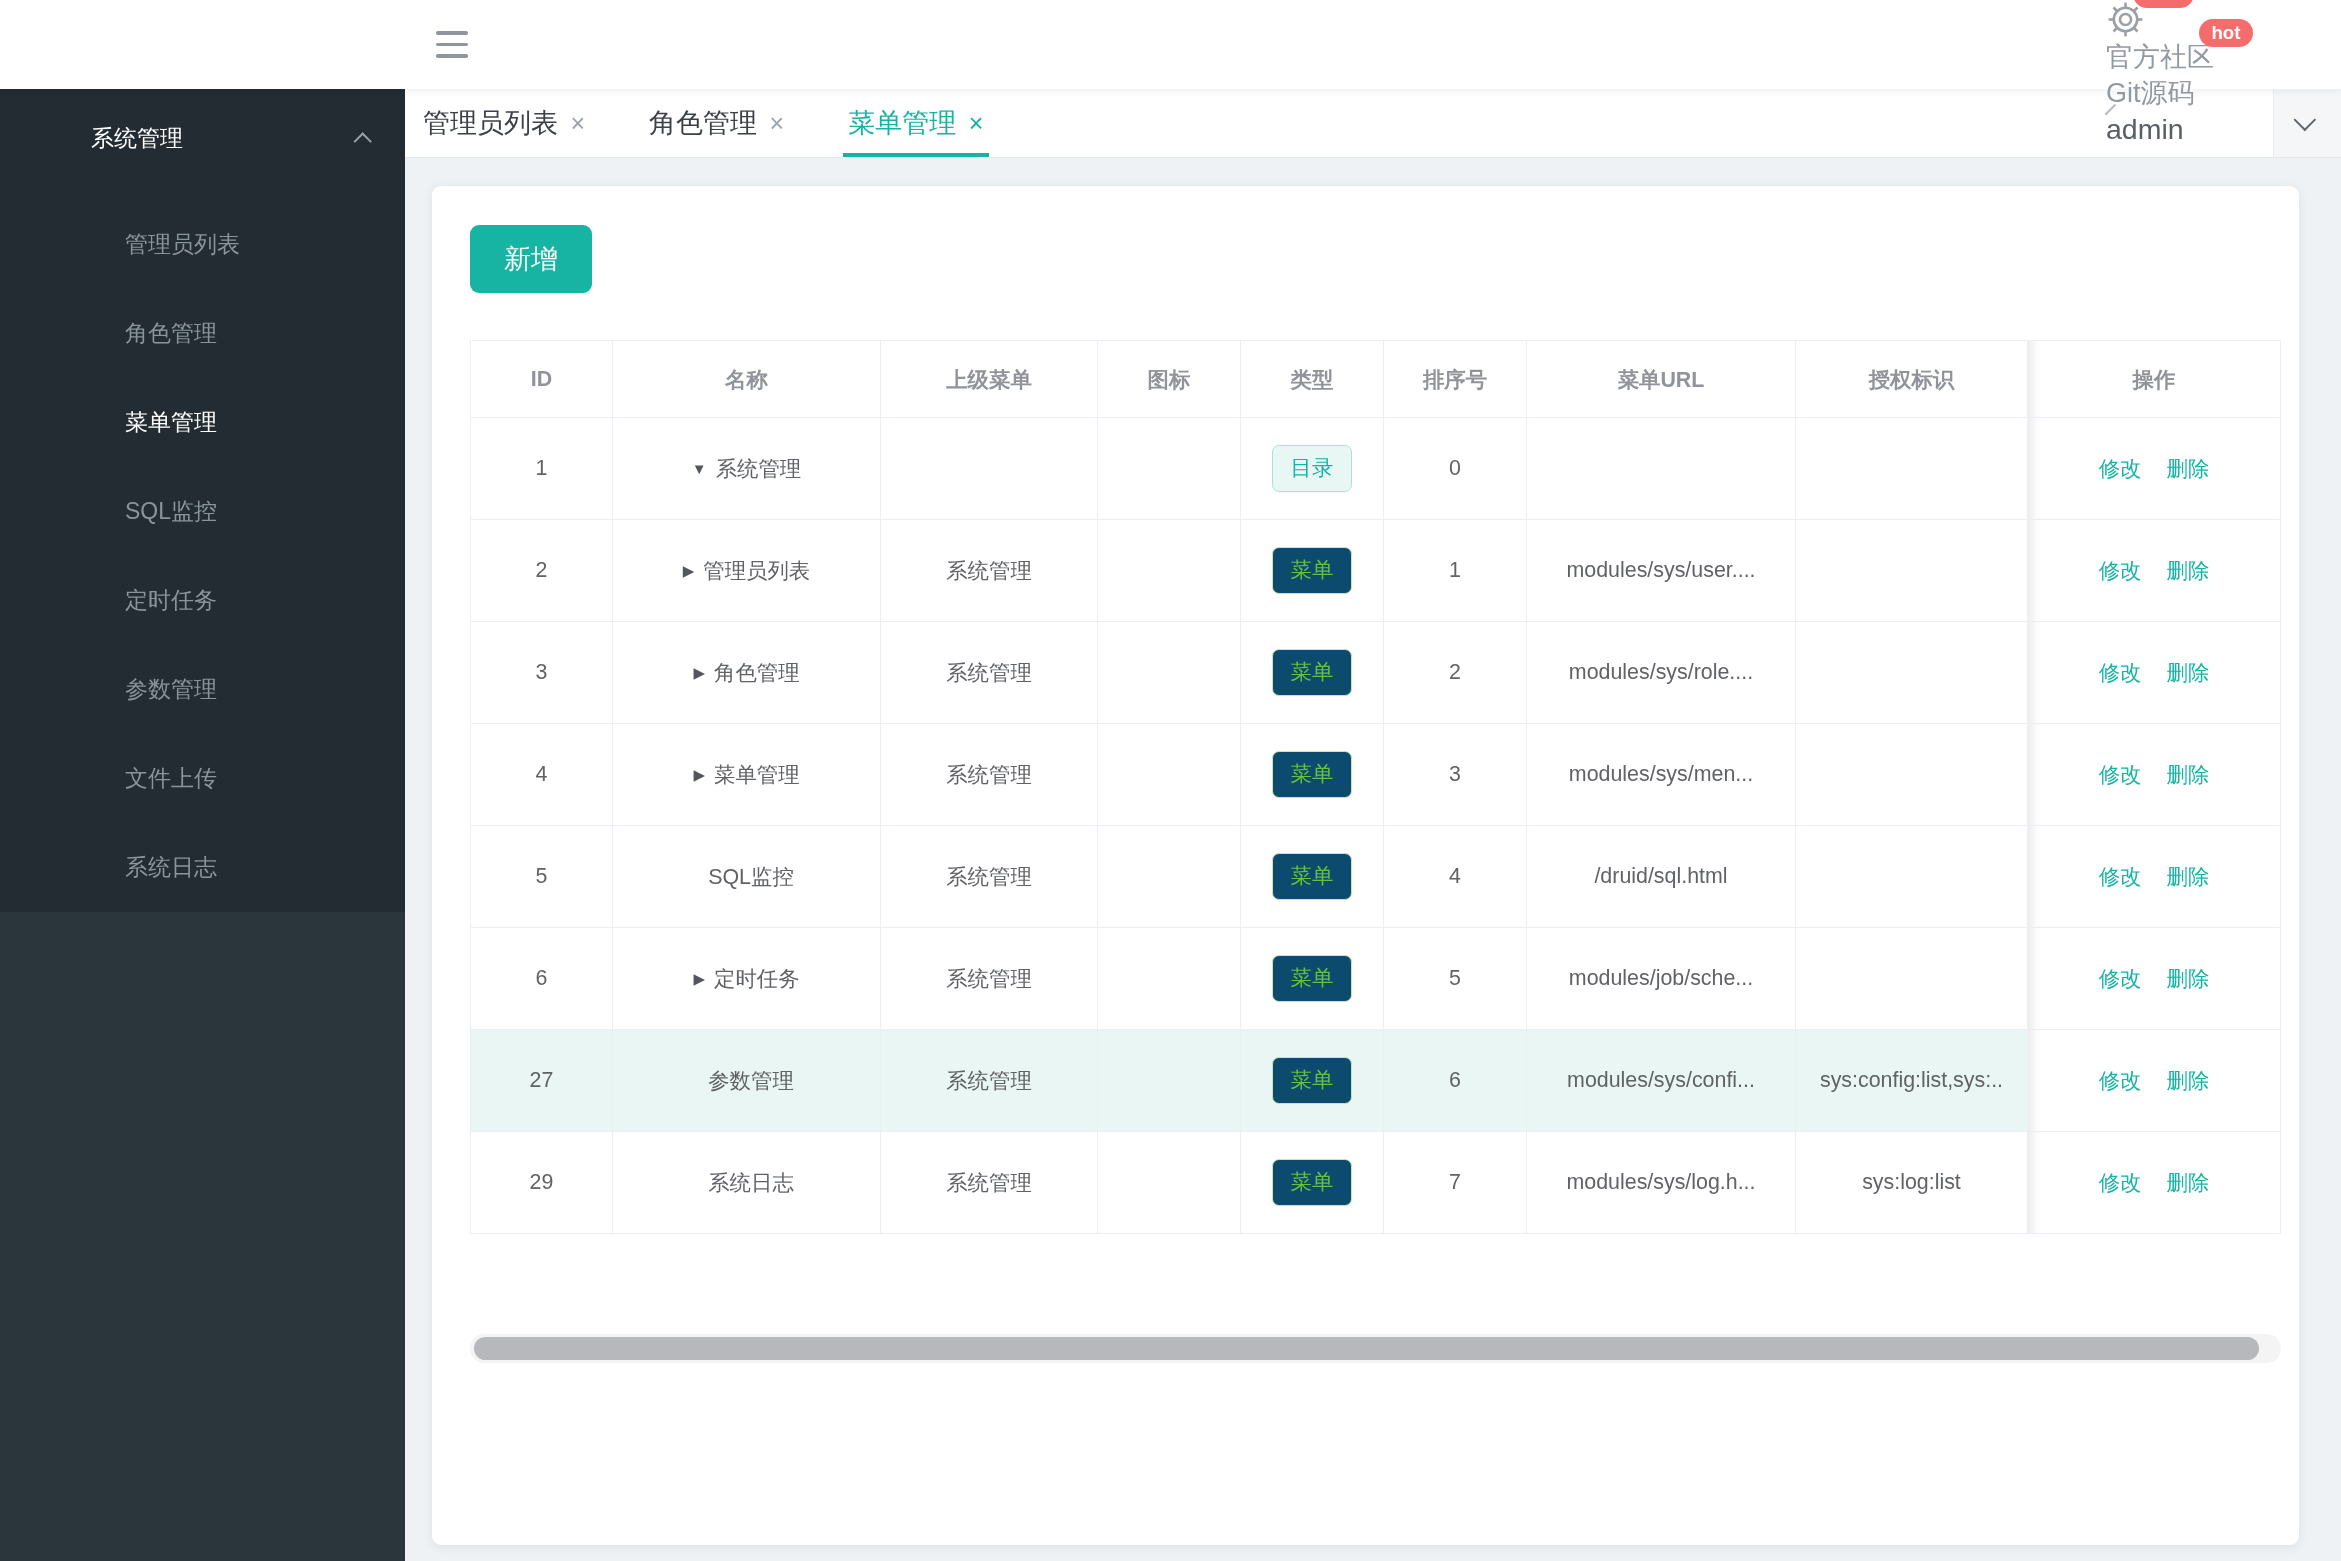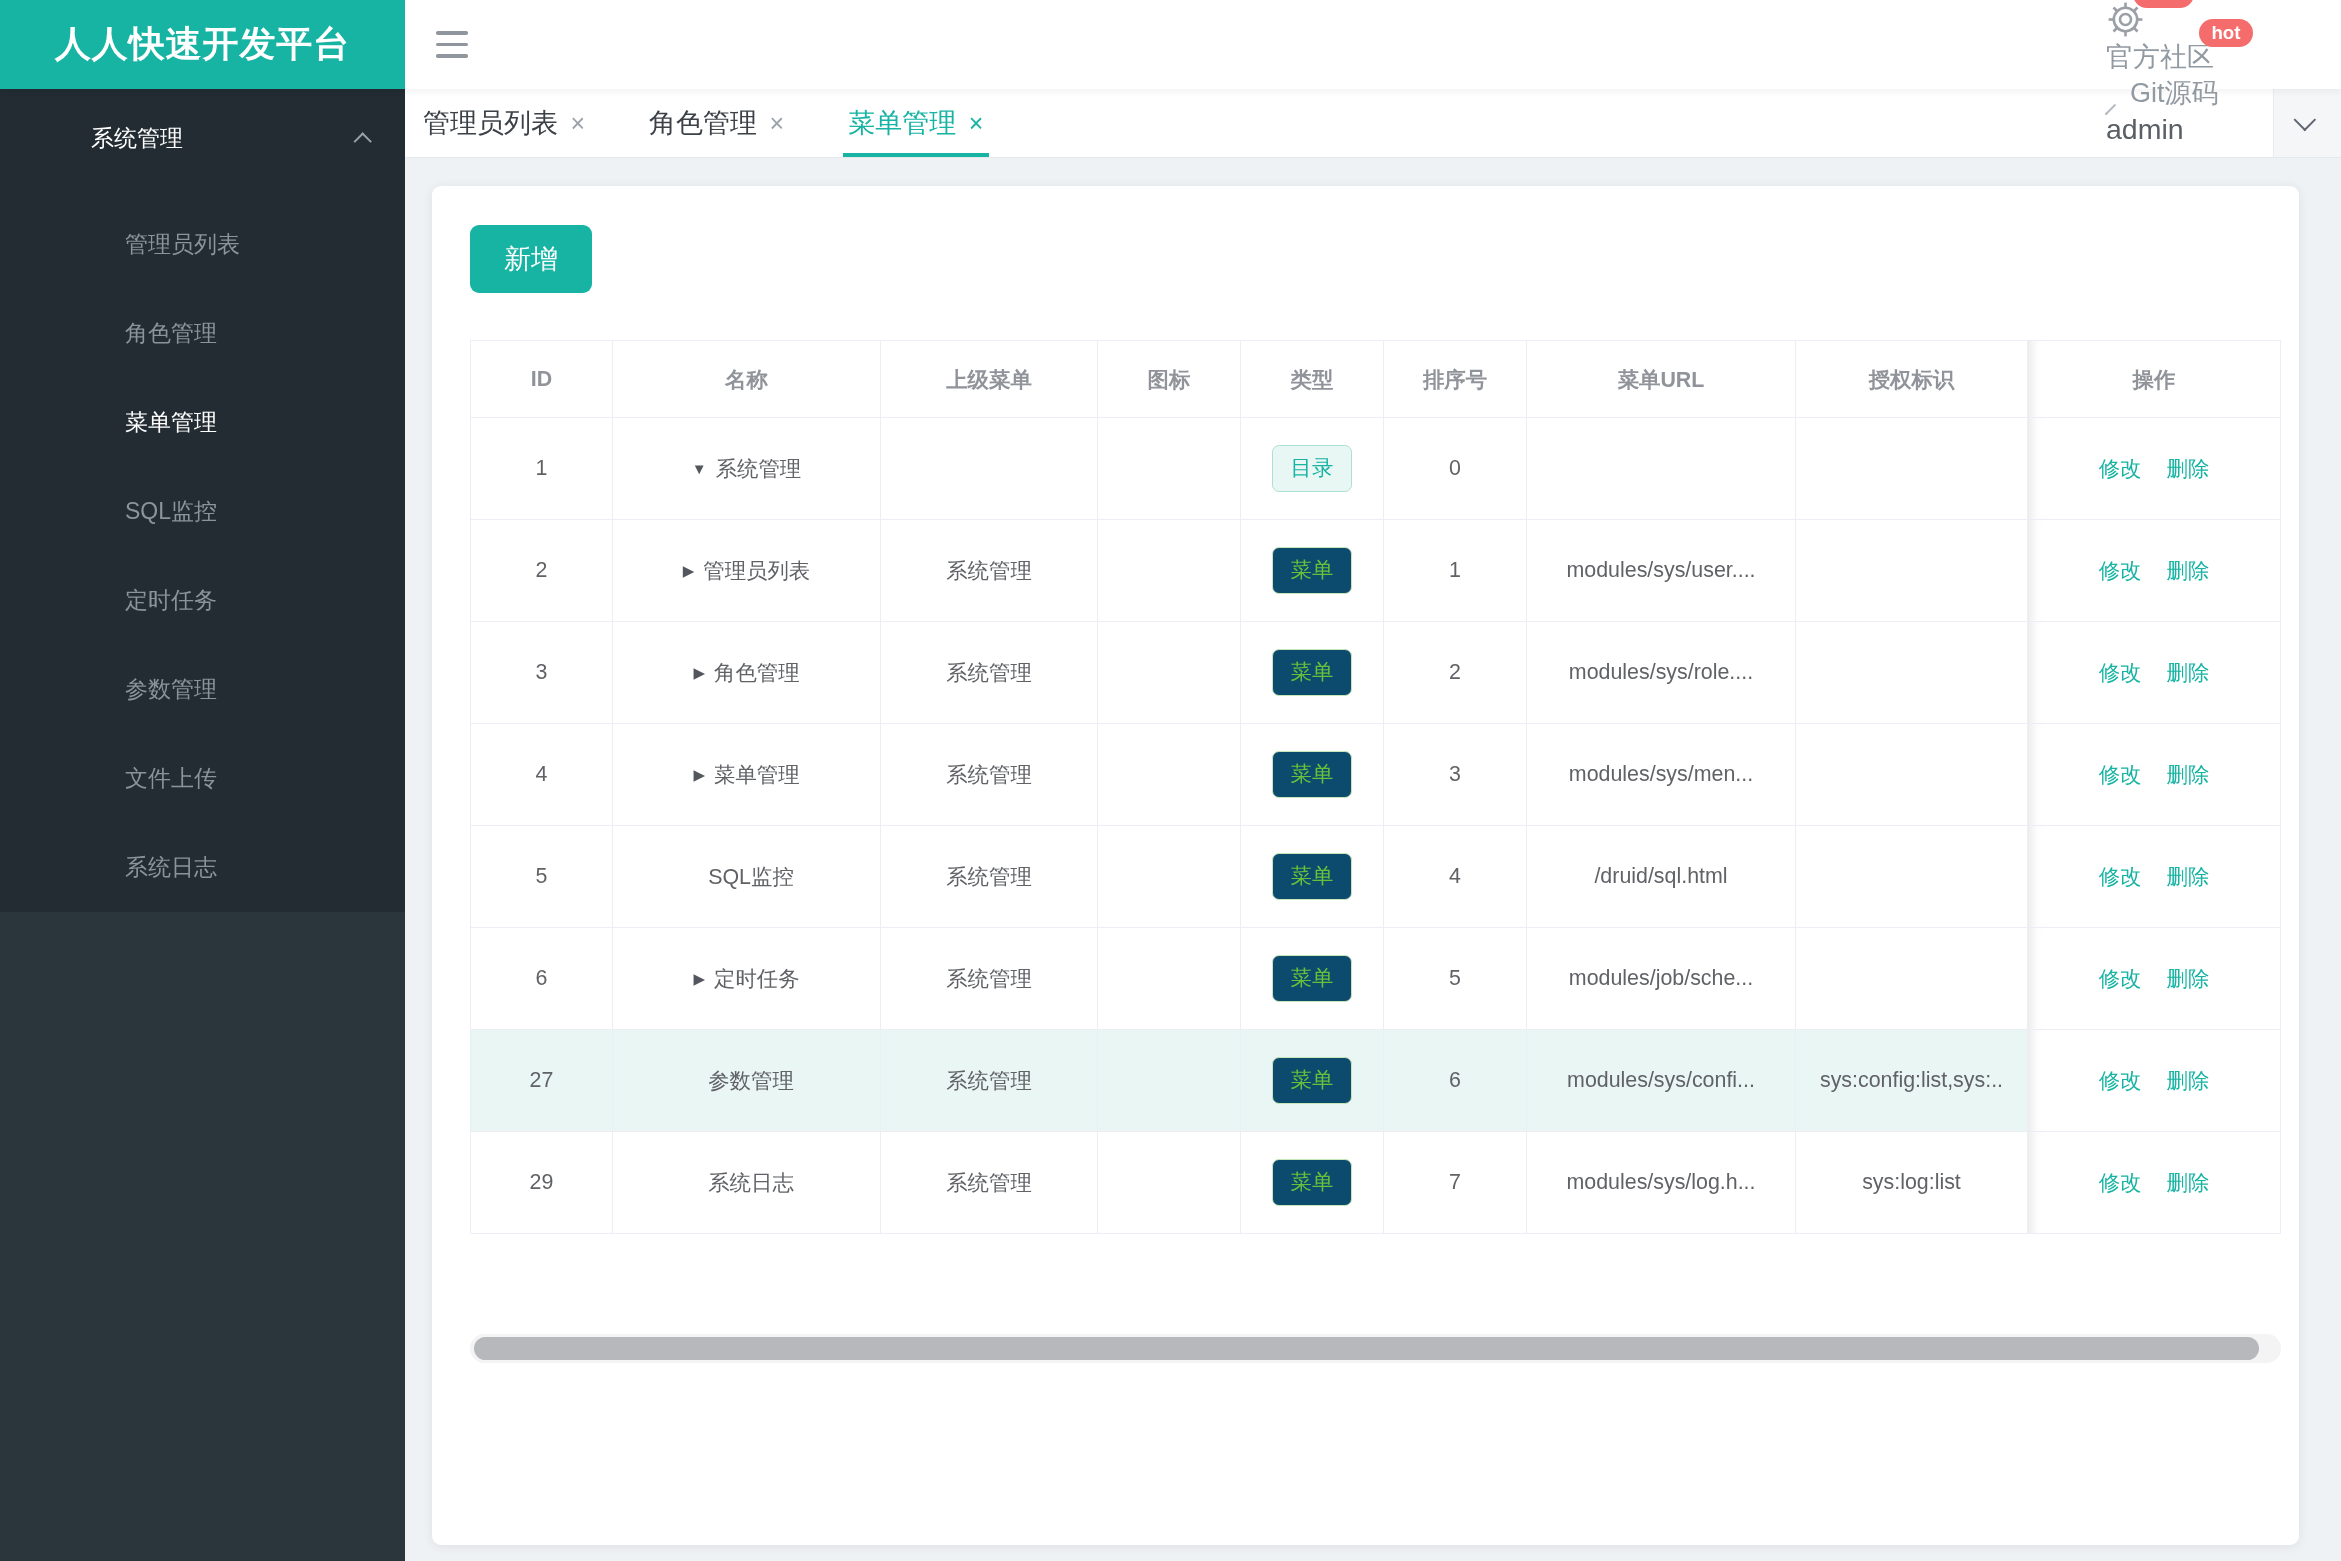--- a/index.html
+++ b/index.html
@@ -17,21 +17,21 @@
                flex-direction:column; justify-content:center; gap:8px; cursor:pointer; }
   .hamburger i { display:block; width:32px; height:3.6px; background:#8F969D; border-radius:1.8px; }
 
   .topnav { position:absolute; right:59px; top:0; height:89px; display:flex; align-items:flex-start;flex-direction:column; }
   .nav-gear { position:relative; margin-right:85px; width:39px; height:39px; }
   .nav-gear svg { display:block; }
   .pill-badge { position:absolute; top:-19.6px; left:27px; background:#F56C6C; color:#fff;
                 font-size:18.7px; font-weight:bold; padding:4.5px 12.5px; border-radius:16px; line-height:1; }
   .nav-link { position:relative; color:#9199A1; font-size:27px; cursor:pointer; }
   .nav-community { margin-right:69px; }
-  .nav-git { margin-right:10.7px;margin-left:24px; }
+  .nav-git { margin-right:10.7px; }
   .caret-down { width:14.2px; height:14.2px; border-left:2.7px solid #B6BCC3; border-bottom:2.7px solid #B6BCC3;
                 transform:rotate(-45deg) translateY(-3.6px); display:inline-block; margin-right:50px; }
   .avatar { width:64px; height:64px; border-radius:50%; overflow:hidden; margin-right:18px; cursor:pointer; }
   .username { font-size:28.5px; color:#5A5F66; cursor:pointer; }
 
   
   .sidebar { position:absolute; top:89px; left:0; width:405px; bottom:0; background:#2B353C; z-index:20; }
   .side-home { height:87px; display:flex; align-items:center; cursor:pointer; }
   .side-home .home-ic { margin-left:48px; margin-right:12.5px; display:flex; }
   .side-home .lbl { color:#C4CCD1; font-size:23px; }
@@ -88,21 +88,20 @@
              border-radius:14.2px; }
   .hscroll .thumb { position:absolute; left:3.6px; top:2.7px; width:1785px; height:23px; background:#B6B8BB;
                     border-radius:11.6px; cursor:pointer; }
 </style>
 </head>
 <body>
 
 <div id="app">
 
   <header class="topbar">
-    <div class="logo">人人快速开发平台</div>
     <div class="hamburger">
       <i></i>
       <i></i>
       <i></i>
     </div>
     <div class="topnav">
       <div class="nav-gear">
         <span>
           <svg width="39" height="39" viewBox="0 0 24 24" fill="none" stroke="#9AA0A6" stroke-width="1.6">
             <circle cx="12" cy="12" r="3.4"></circle>

